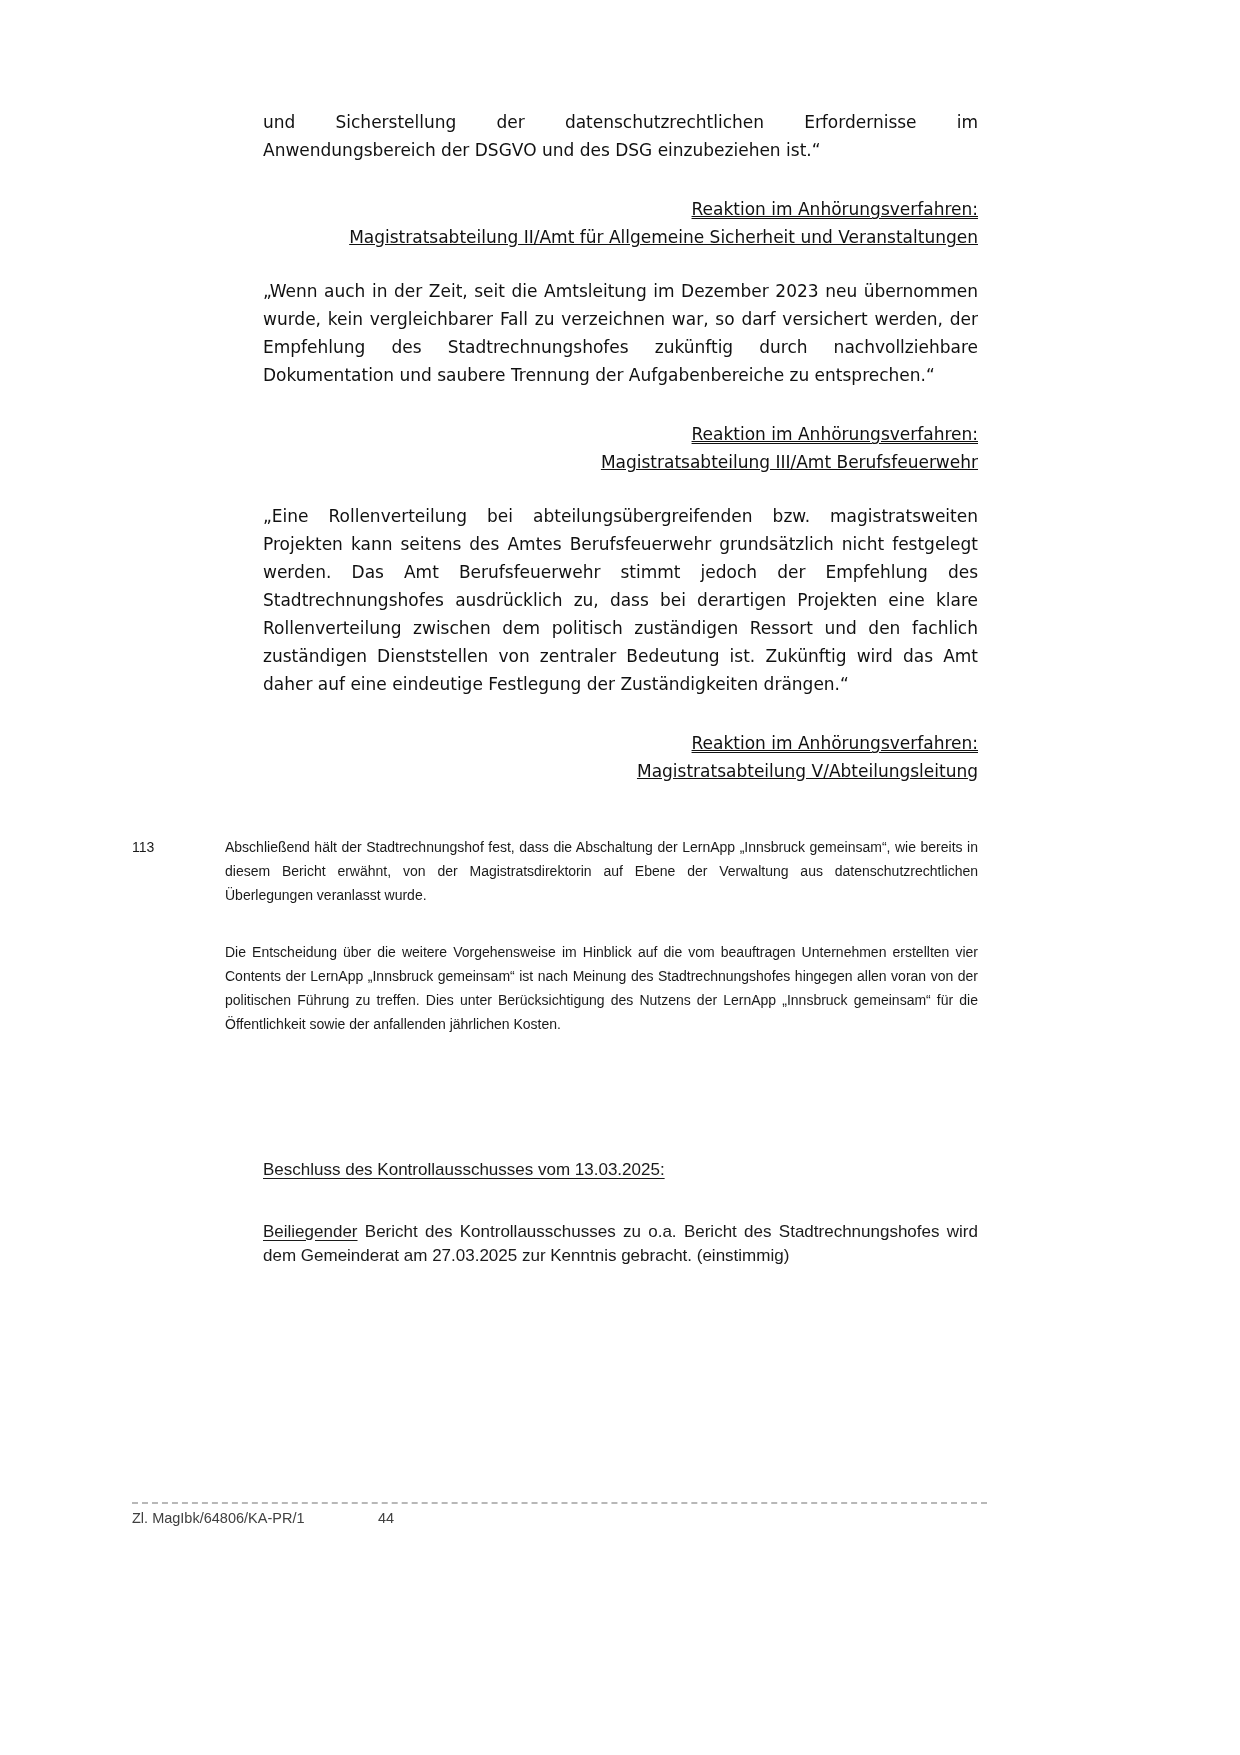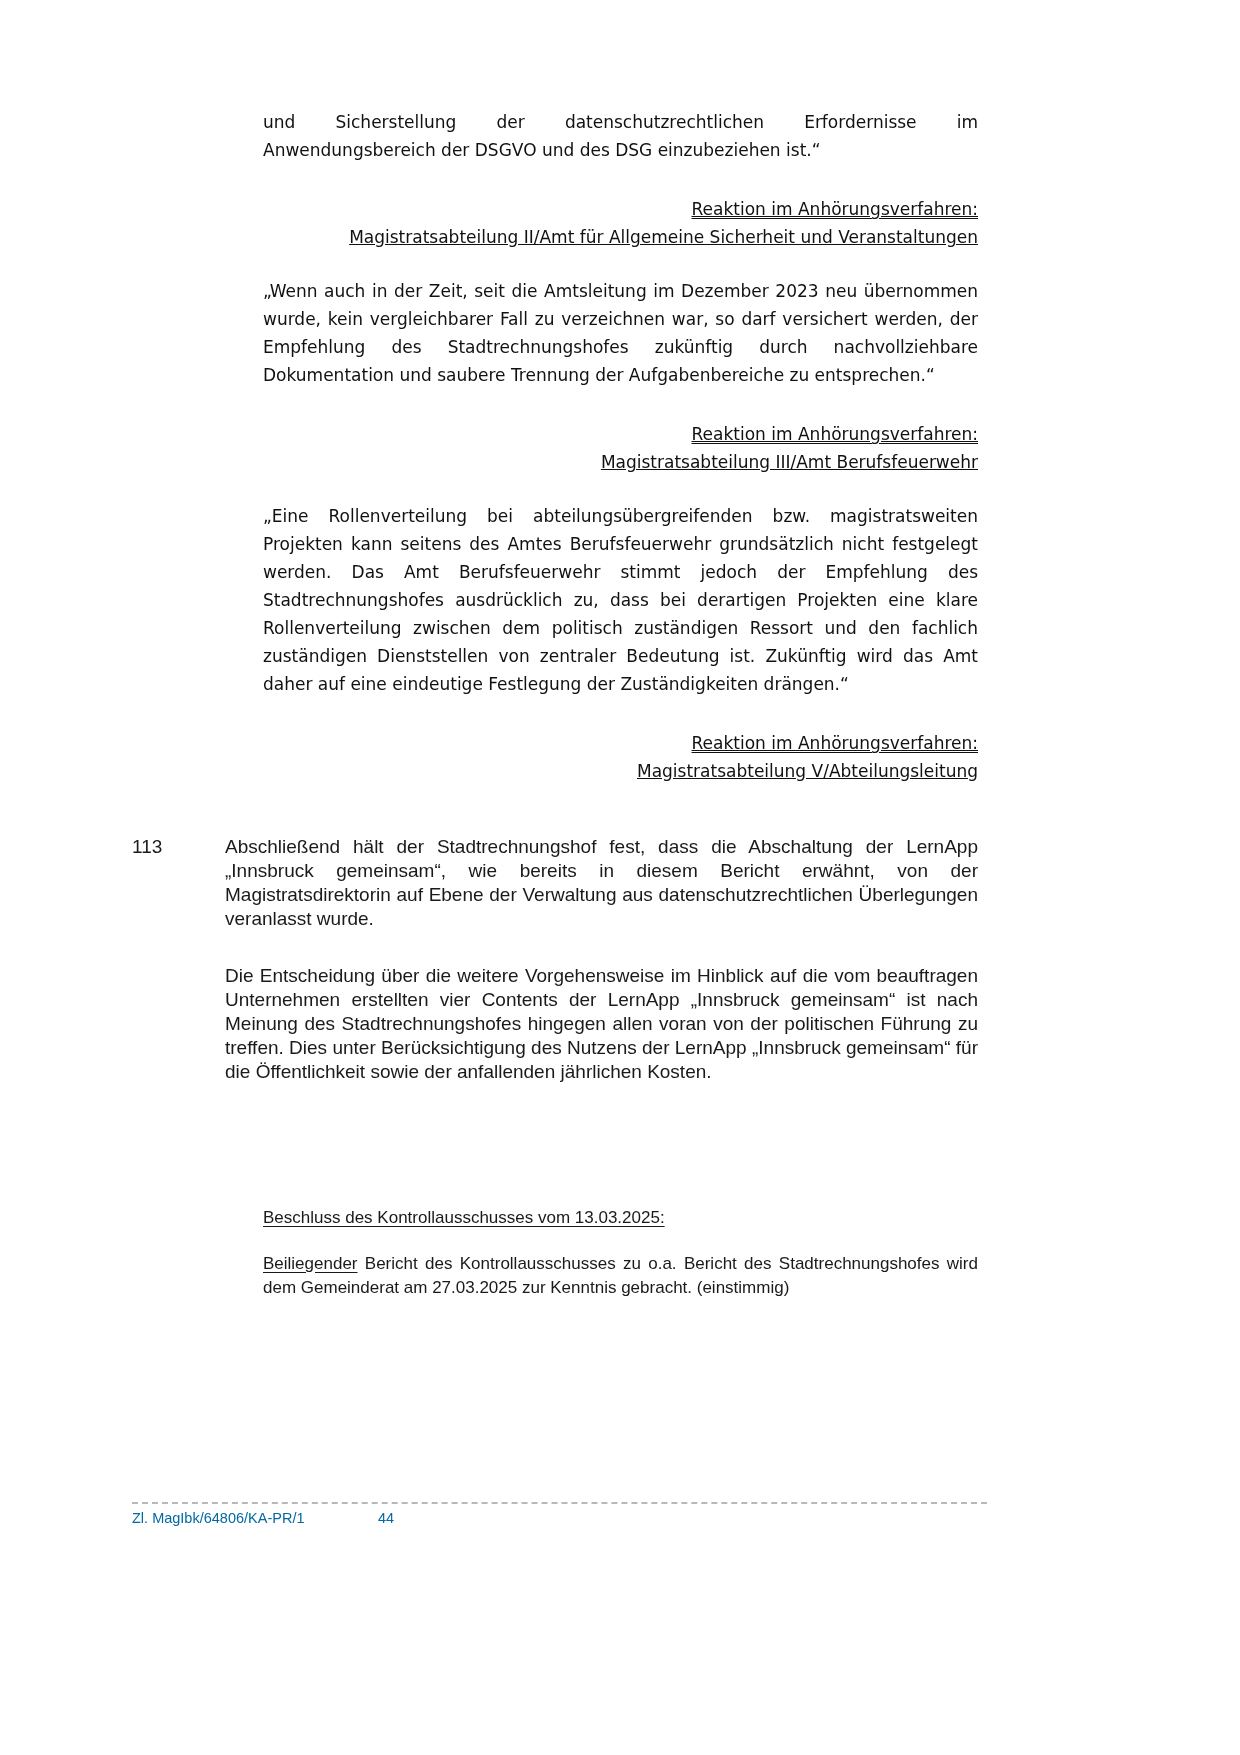--- a/index.html
+++ b/index.html
@@ -35,46 +35,46 @@
   .reaction-heading {
     text-align: right;
     text-decoration: underline;
     text-underline-offset: 3px;
   }
   .reaction-org { text-align: right; }
 
   .numbered-item {
     display: flex;
     margin-top: 50px;
-    font-size: 19px;
+    font-size: 14px;
     line-height: 24px;
   }
   .item-number { width: 93px; flex: 0 0 93px; }
   .item-body { flex: 1; text-align: justify; }
   .item-body p + p { margin-top: 33px; }
 
   .beschluss { margin-left: 131px; margin-top: 122px; font-size: 17px; line-height: 24px; }
   .beschluss-heading {
     text-decoration: underline;
     text-underline-offset: 3px;
-    margin-bottom: 22px;
+    margin-bottom: 38px;
   }
   .beschluss-body { text-align: justify; }
   .u { text-decoration: underline; text-underline-offset: 3px; }
 
   .footer {
     position: absolute;
     top: 1502px;
     left: 132px;
     right: 253px;
     border-top: 2px dashed #b8b8b8;
     padding-top: 5px;
     display: flex;
     align-items: baseline;
-    color: #0369a1;
+    color: #404040;
     font-size: 14.5px;
     line-height: 18px;
   }
   .footer-ref { flex: 0 0 246px; }
   .footer-title { flex: 1; text-align: left; }
   .footer-page { flex: 0 0 auto; text-align: right; }
 </style>
 </head>
 <body>
 

